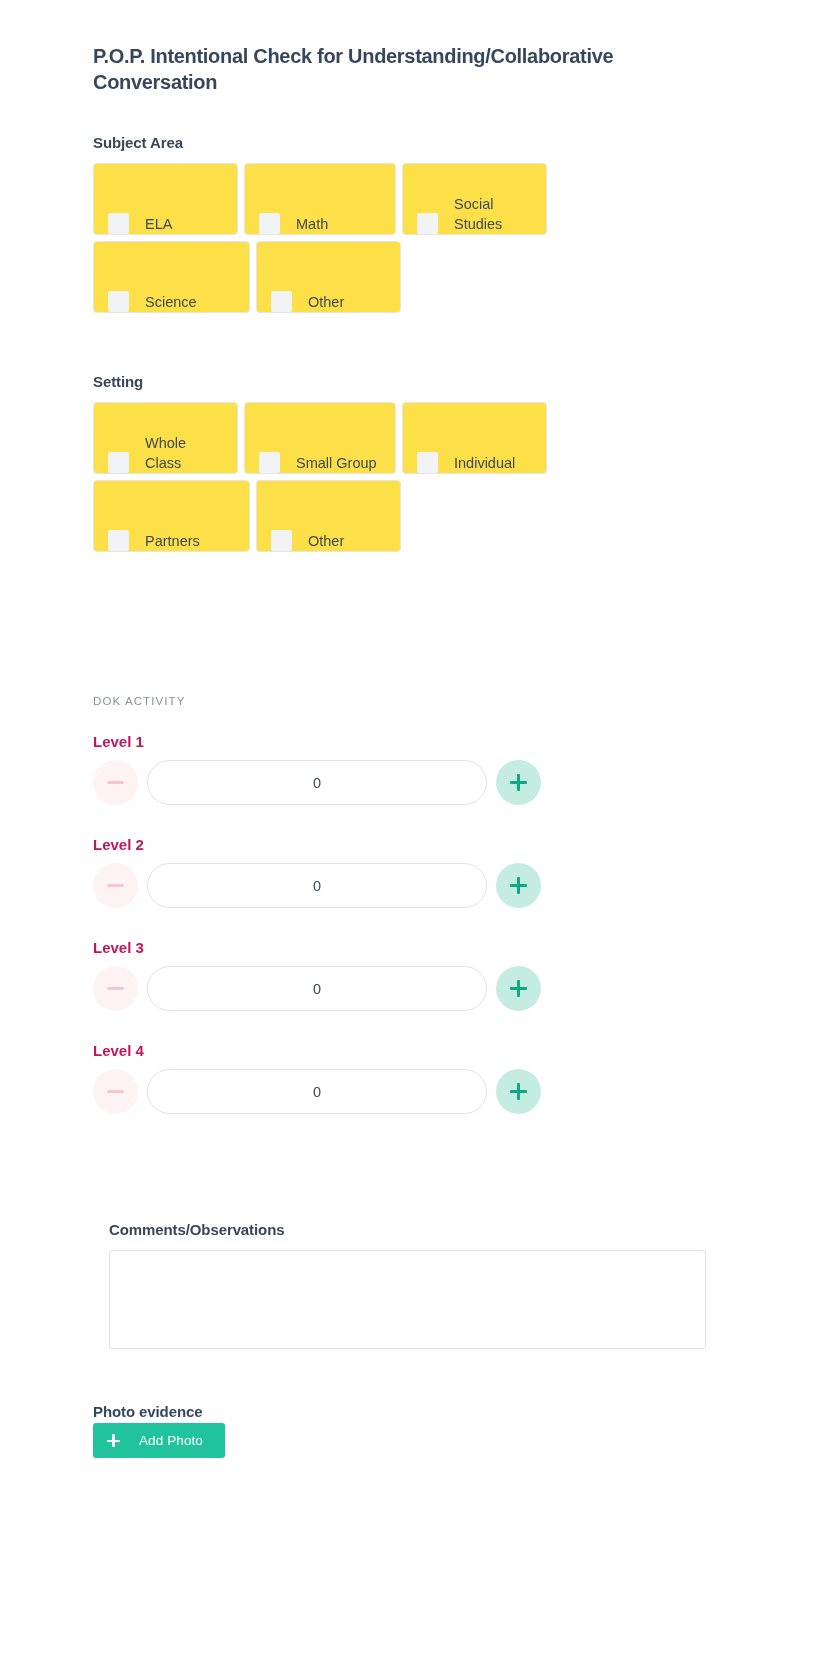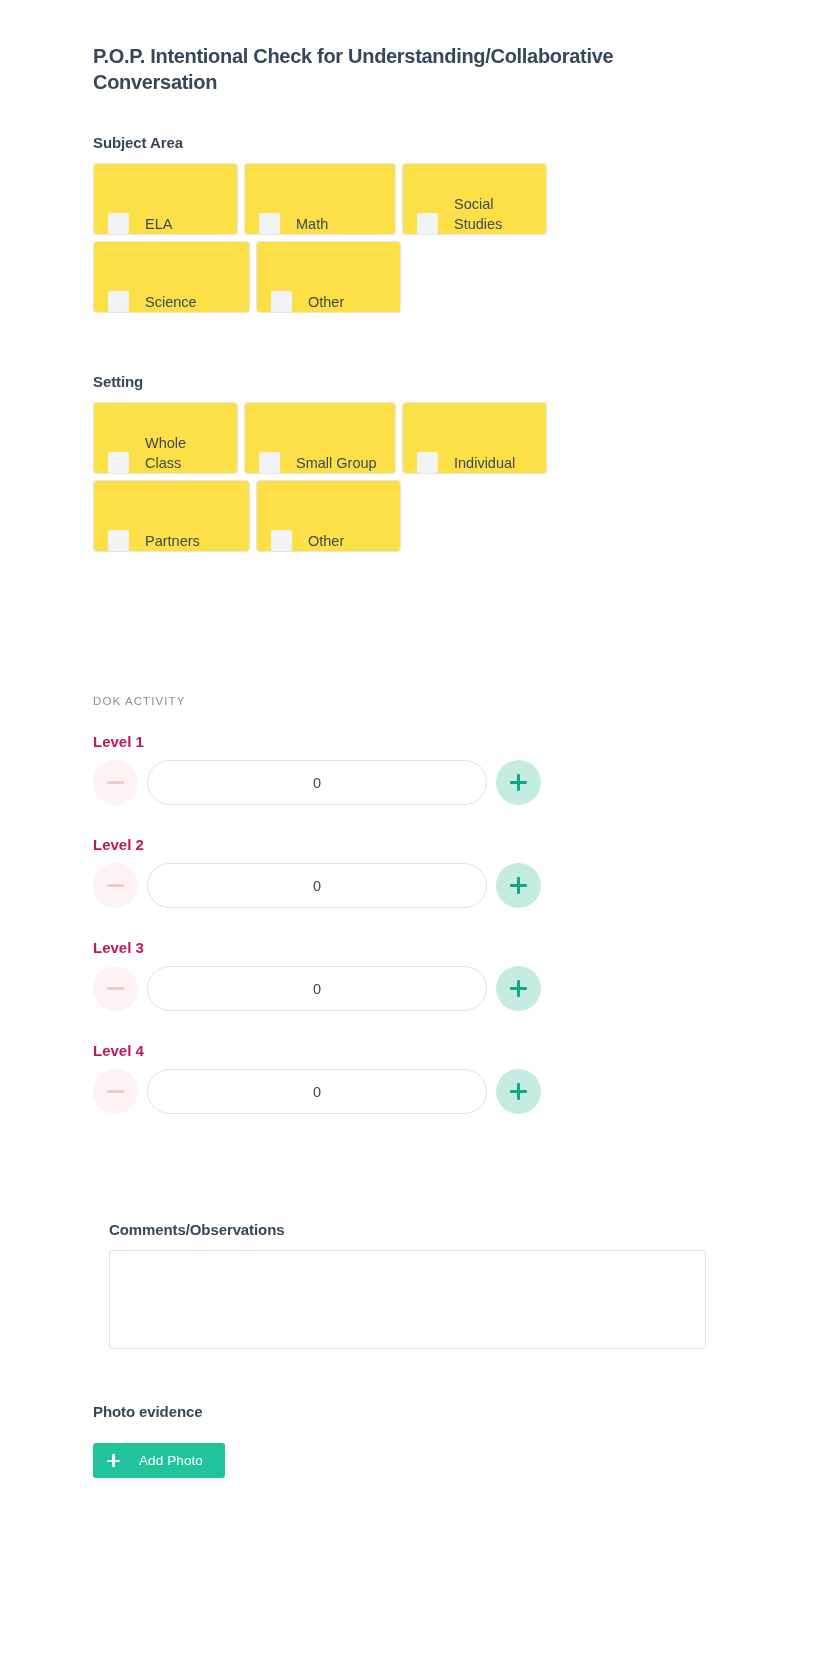--- a/index.html
+++ b/index.html
@@ -178,21 +178,21 @@
     resize: none;
     outline: none;
     font-family: "Liberation Sans", sans-serif;
     font-size: 14.5px;
     color: #3f4a57;
     padding: 9px 11px;
   }
 
   
   .add-photo-btn {
-    margin-top: 23px;
+    margin-top: 3px;
     height: 35px;
     background: #20c39b;
     border: none;
     border-radius: 3px;
     display: inline-flex;
     align-items: center;
     padding: 0 22px 0 14px;
     cursor: pointer;
   }
 

